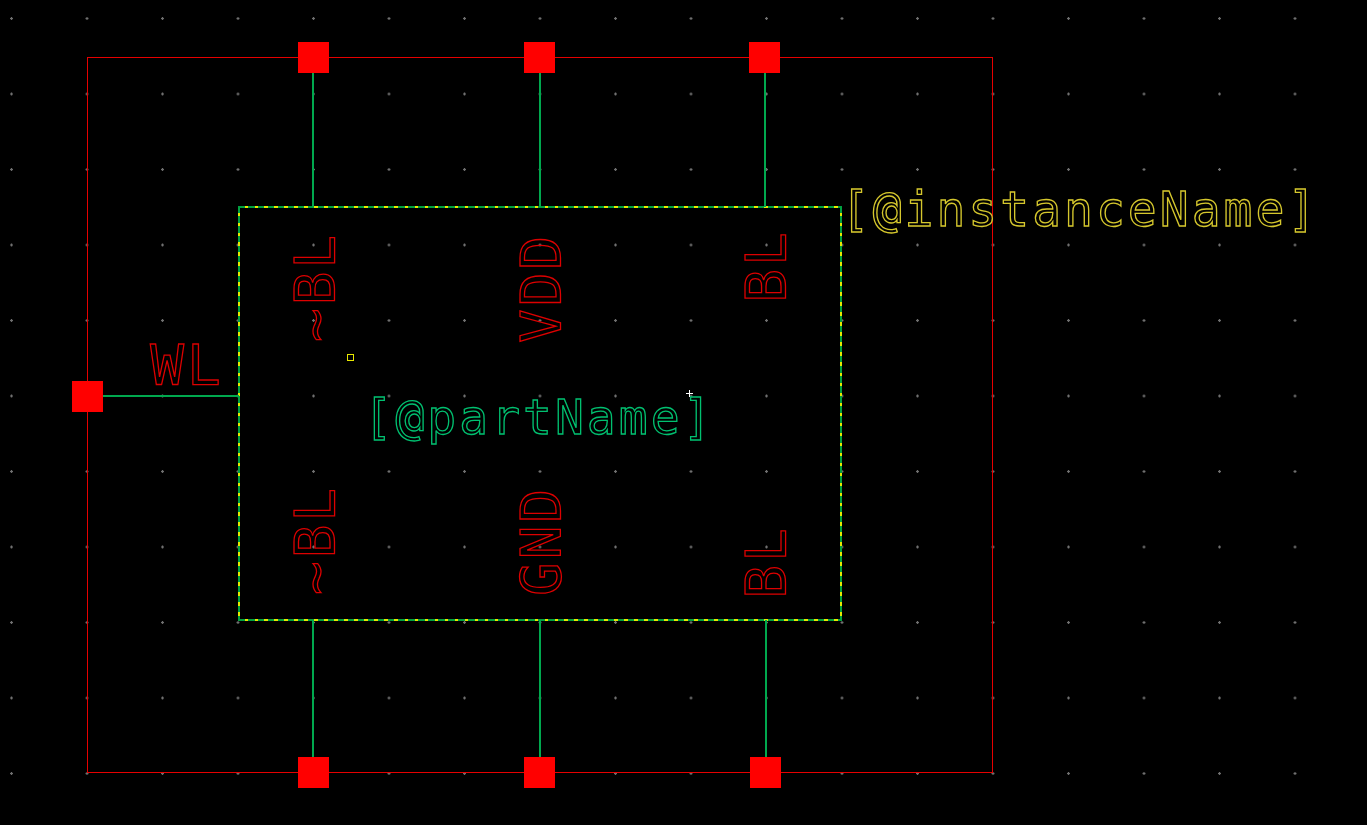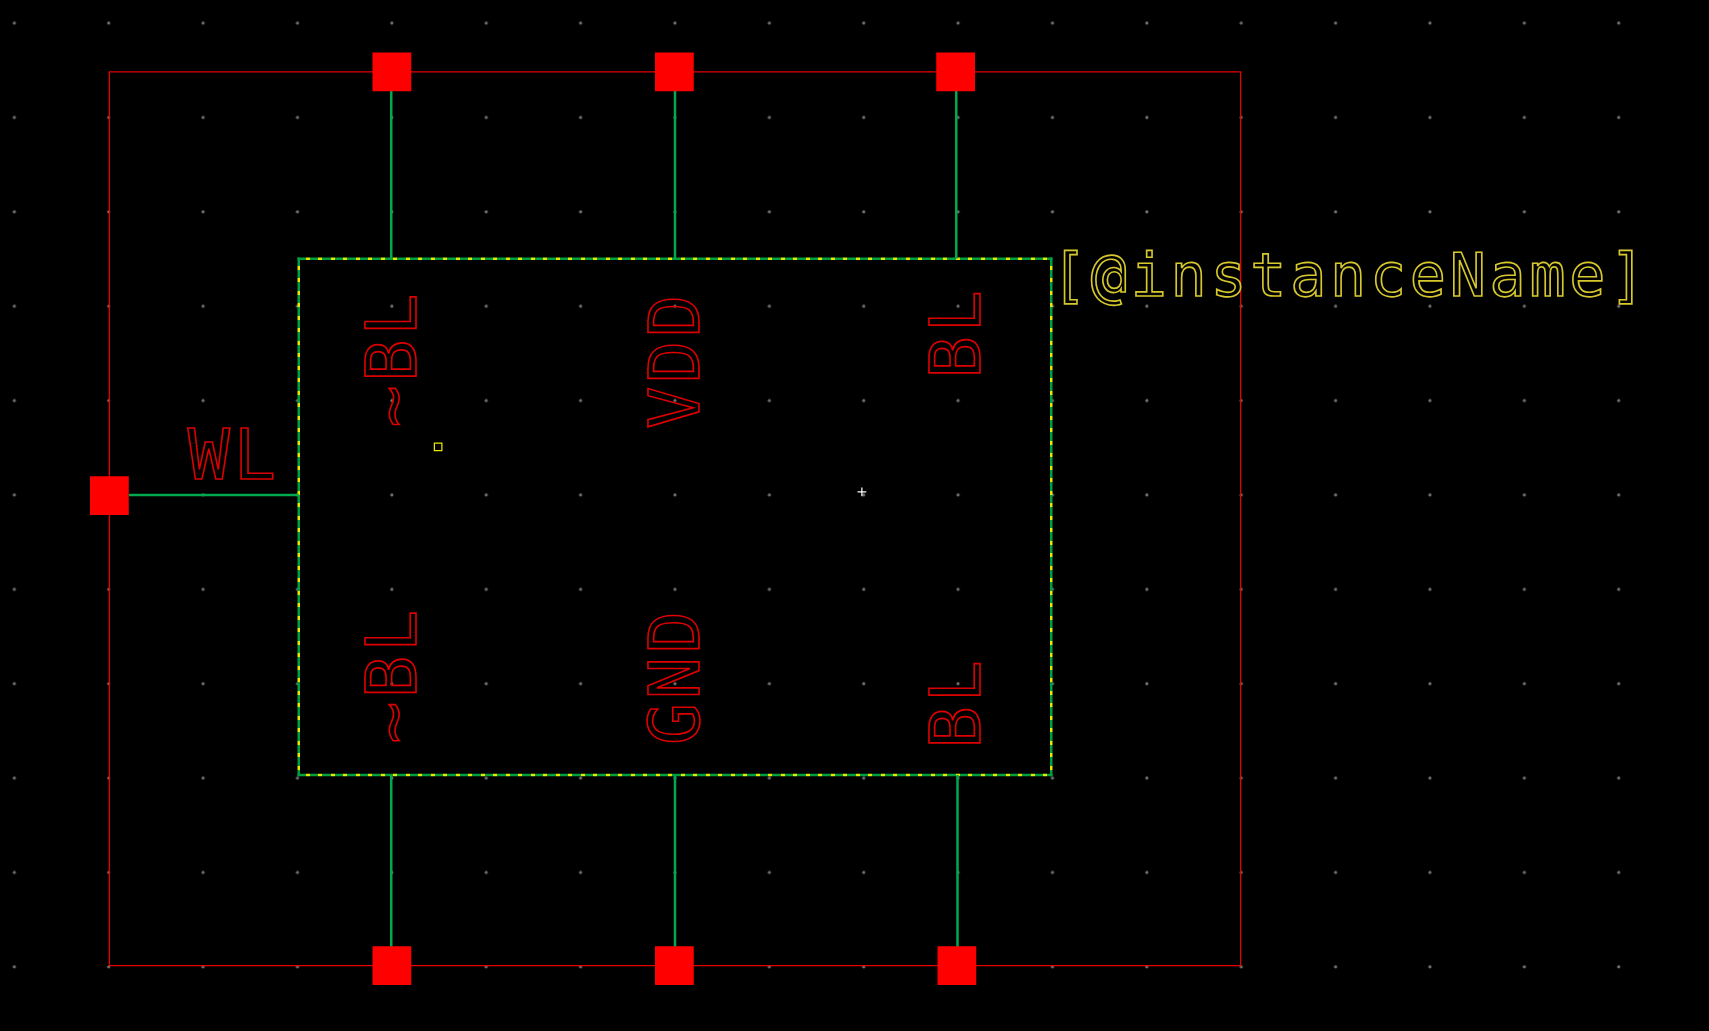--- a/index.html
+++ b/index.html
@@ -57,21 +57,21 @@
   .rot{transform:translate(-50%,-50%) rotate(-90deg);}
   .pinlabel{--sc:#dd0000;font-size:56px;letter-spacing:3px;}
   .lbl-wl{left:187px;top:365px;}
   .lbl-blb-top{left:315px;top:287px;}
   .lbl-vdd{left:541px;top:288px;}
   .lbl-bl-top{left:766px;top:266px;}
   .lbl-blb-bot{left:315px;top:540px;}
   .lbl-gnd{left:541px;top:541px;}
   .lbl-bl-bot{left:766px;top:562px;}
   .lbl-part{--sc:#00c070;font-size:48px;letter-spacing:3px;left:539px;top:417px;}
-  .lbl-inst{--sc:#d5c72d;font-size:48px;letter-spacing:3px;left:1080px;top:209px;margin-top:12px;}
+  .lbl-inst{--sc:#d5c72d;font-size:48px;letter-spacing:3px;left:1080px;top:209px;}
   
   .origin-square{position:absolute;left:347px;top:354px;width:5px;height:5px;border:1px solid #e8e800;}
   
   .origin-cross{position:absolute;left:686px;top:390px;width:7px;height:7px;}
   .origin-cross::before{content:"";position:absolute;left:0;top:3px;width:7px;height:1px;background:#ffffff;}
   .origin-cross::after{content:"";position:absolute;left:3px;top:0;width:1px;height:7px;background:#ffffff;}
 </style>
 </head>
 <body>
 
@@ -103,18 +103,19 @@
   <div class="pin pin-l1"></div>
 
   <div class="stroke pinlabel lbl-wl">WL</div>
   <div class="stroke pinlabel rot lbl-blb-top">~BL</div>
   <div class="stroke pinlabel rot lbl-vdd">VDD</div>
   <div class="stroke pinlabel rot lbl-bl-top">BL</div>
   <div class="stroke pinlabel rot lbl-blb-bot">~BL</div>
   <div class="stroke pinlabel rot lbl-gnd">GND</div>
   <div class="stroke pinlabel rot lbl-bl-bot">BL</div>
 
+  <div class="stroke lbl-part">[@partName]</div>
   <div class="stroke lbl-inst">[@instanceName]</div>
 
   <div class="origin-square"></div>
   <div class="origin-cross"></div>
 
 </div>
 
 </body></html>

